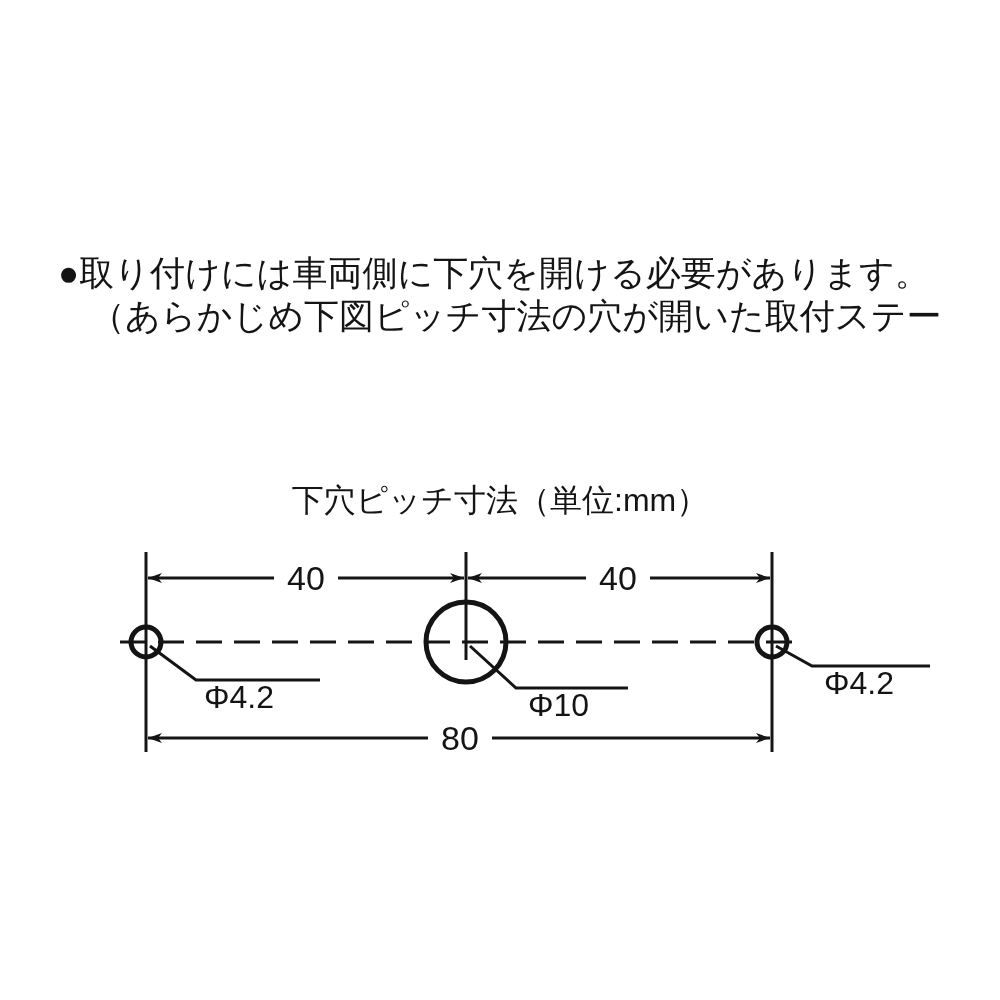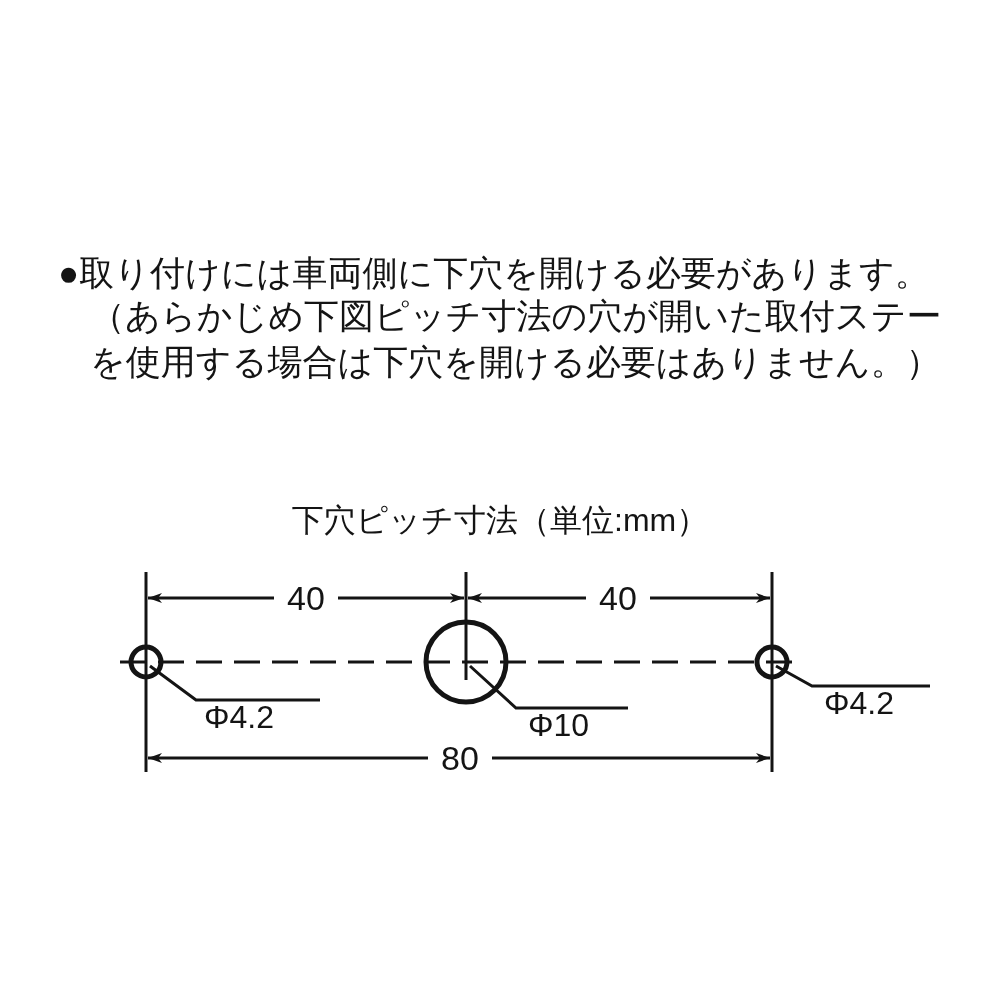--- a/index.html
+++ b/index.html
@@ -34,21 +34,21 @@
   }
   .notice-line.indent {
     padding-left: 32px;
     font-family: Liberation Mono, monospace;
   }
 
   
   #drawing {
     position: absolute;
     left: 0;
-    top: 500px;
+    top: 480px;
     width: 904px;
     height: 320px;
   }
   #drawing-caption {
     position: absolute;
     left: 0;
     top: 0;
     width: 1000px;
     text-align: center;
     font-size: 32px;
@@ -72,21 +72,20 @@
     font-size: 32px;
     fill: #141414;
   }
 </style>
 </head>
 <body>
 
 <div id="notice">
   <div class="notice-line">●取り付けには車両側に下穴を開ける必要があります。</div>
   <div class="notice-line indent">（あらかじめ下図ピッチ寸法の穴が開いた取付ステー</div>
-  <div class="notice-line indent">を使用する場合は下穴を開ける必要はありません。）</div>
 </div>
 
 <div id="drawing">
 
   <div id="drawing-caption">下穴ピッチ寸法（単位:mm）</div>
 
   <svg width="1000" height="320" viewBox="0 0 1000 320">
     <defs>
       <marker id="arrL" markerWidth="16" markerHeight="12" refX="1" refY="6" orient="auto" markerUnits="userSpaceOnUse">
         <path d="M15,1 L1,6 L15,11 L11,6 Z" fill="#141414"></path>

